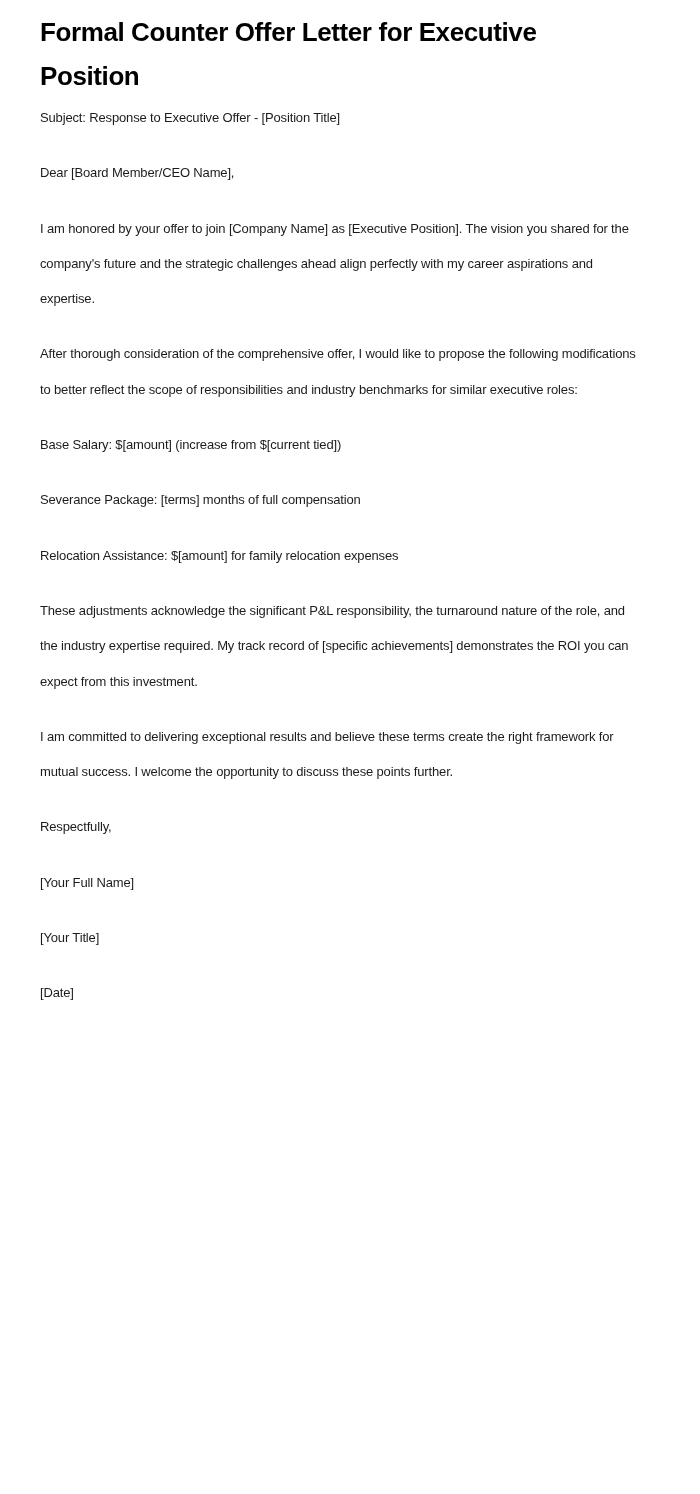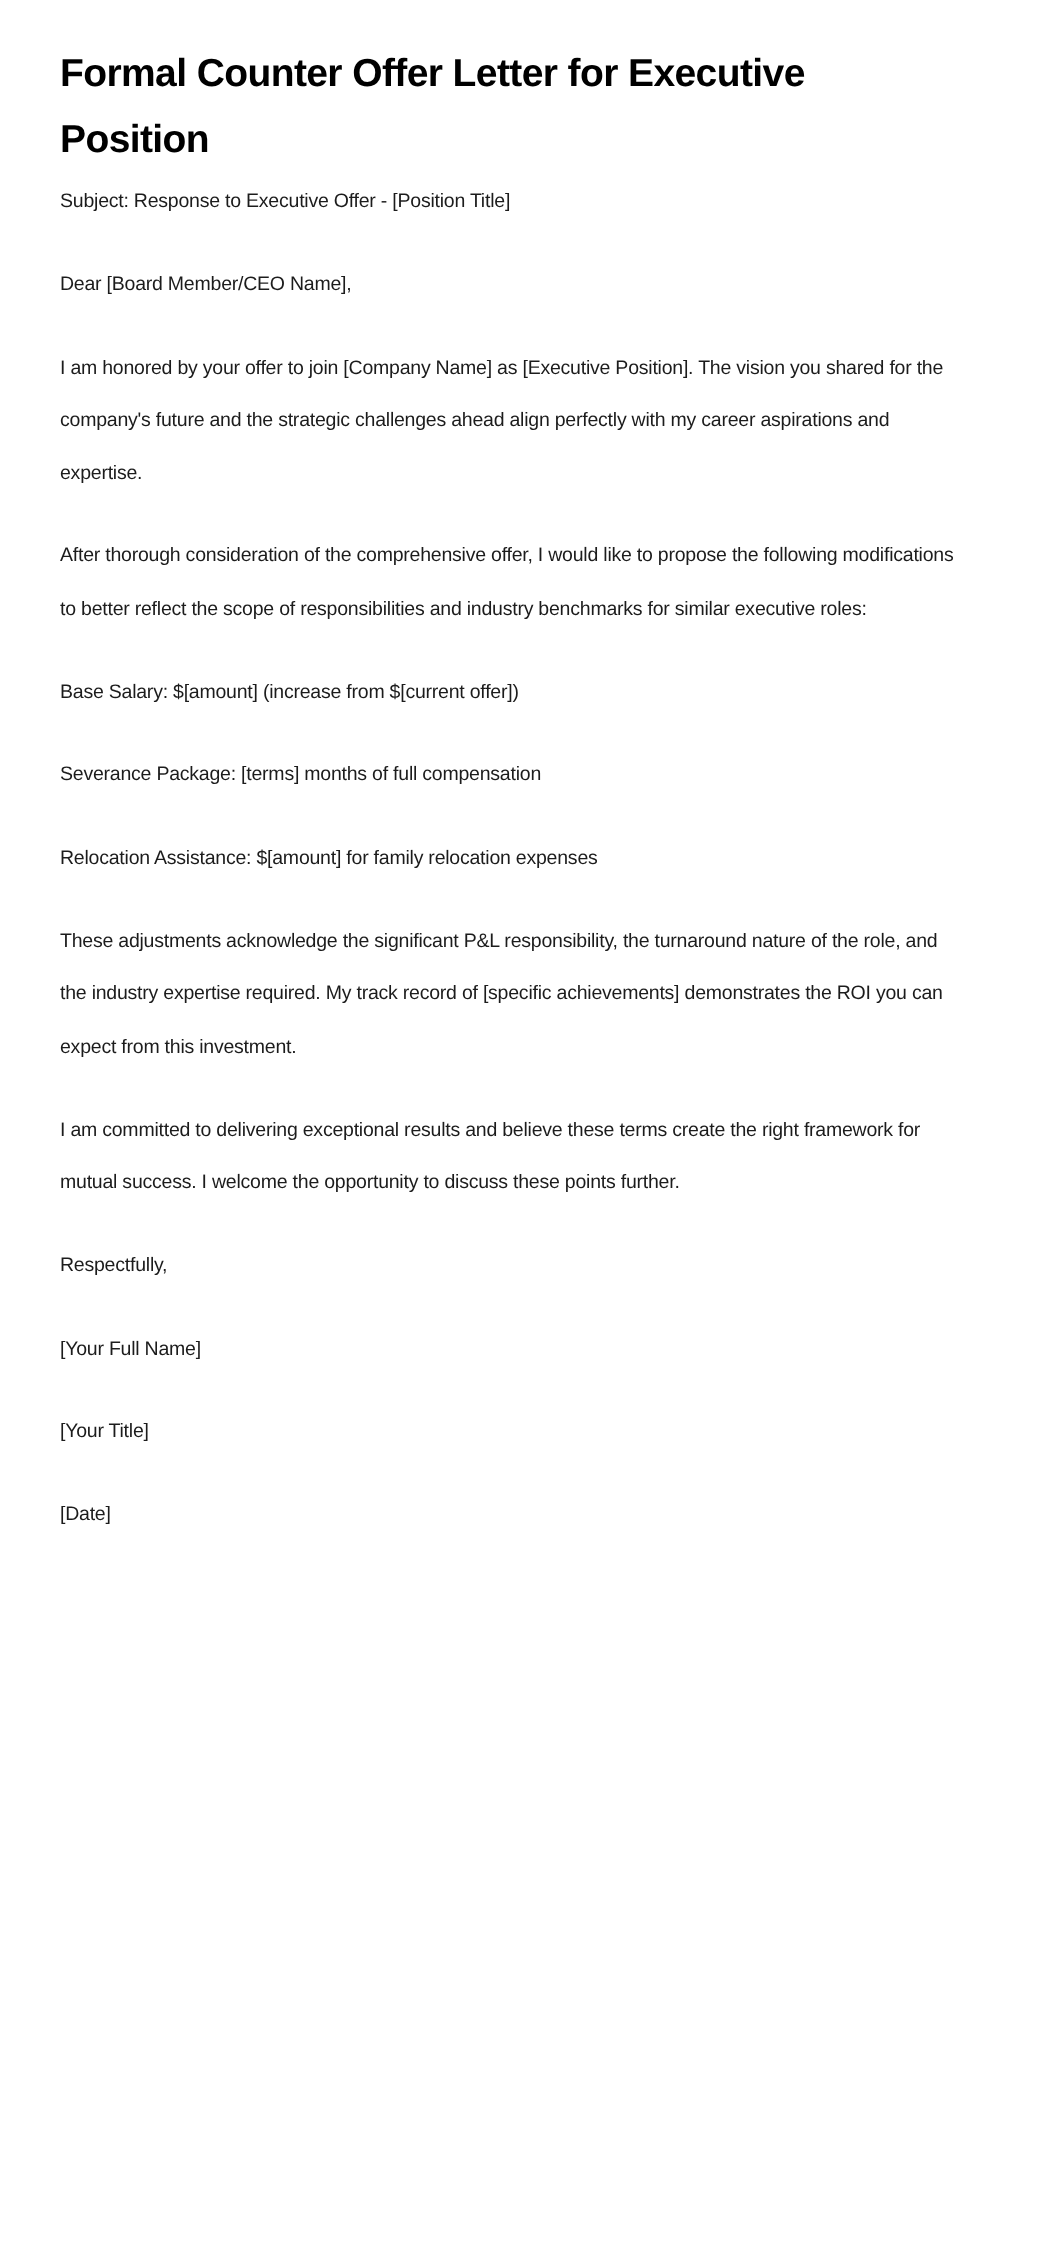--- a/index.html
+++ b/index.html
@@ -4,21 +4,21 @@
   <style>
     html, body { margin: 0; padding: 0; background: #ffffff; }
     body {
       width: 700px;
       height: 1494px;
       overflow: hidden;
       font-family: "Liberation Sans", sans-serif;
       color: #1a1a1a;
     }
     .doc {
-      padding: 26px 40px 0 40px;
+      padding: 10px 40px 0 40px;
       width: 600px;
     }
     .title {
       font-family: "Liberation Sans", sans-serif;
       font-weight: bold;
       font-size: 26px;
       line-height: 44px;
       margin: 0 0 2px 0;
       color: #000;
       letter-spacing: -0.4px;
@@ -36,21 +36,21 @@
 
 <div class="doc">
   <h1 class="title">Formal Counter Offer Letter for Executive Position</h1>
 
   <p class="p">Subject: Response to Executive Offer - [Position Title]</p>
   <p class="p">Dear [Board Member/CEO Name],</p>
 
   <p class="p">I am honored by your offer to join [Company Name] as [Executive Position]. The vision you shared for the company's future and the strategic challenges ahead align perfectly with my career aspirations and expertise.</p>
   <p class="p">After thorough consideration of the comprehensive offer, I would like to propose the following modifications to better reflect the scope of responsibilities and industry benchmarks for similar executive roles:</p>
 
-  <p class="p">Base Salary: $[amount] (increase from $[current offer])</p>
+  <p class="p">Base Salary: $[amount] (increase from $[current tied])</p>
   <p class="p">Severance Package: [terms] months of full compensation</p>
   <p class="p">Relocation Assistance: $[amount] for family relocation expenses</p>
 
   <p class="p">These adjustments acknowledge the significant P&amp;L responsibility, the turnaround nature of the role, and the industry expertise required. My track record of [specific achievements] demonstrates the ROI you can expect from this investment.</p>
   <p class="p">I am committed to delivering exceptional results and believe these terms create the right framework for mutual success. I welcome the opportunity to discuss these points further.</p>
 
   <p class="p">Respectfully,</p>
   <p class="p">[Your Full Name]</p>
   <p class="p">[Your Title]</p>
   <p class="p">[Date]</p>

